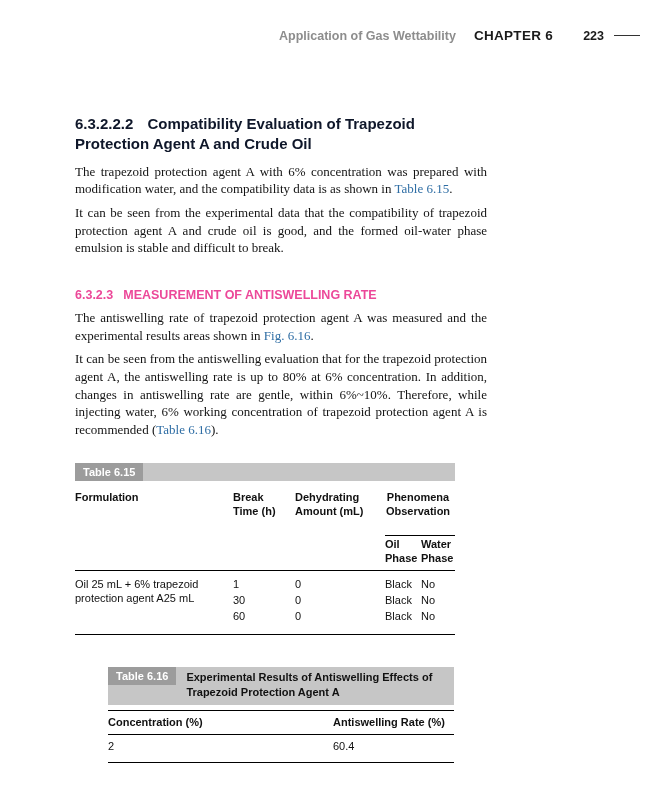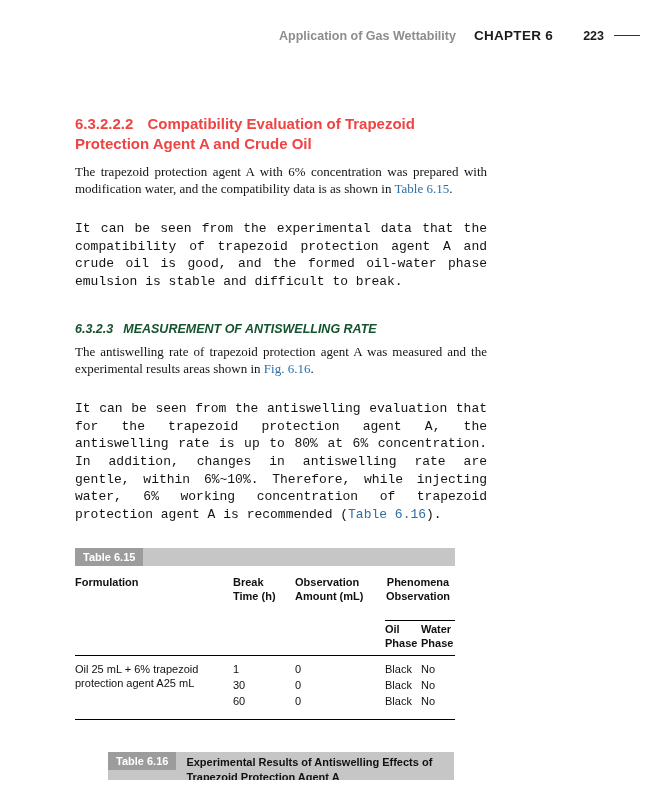--- a/index.html
+++ b/index.html
@@ -19,31 +19,31 @@
   .chapter-label { color:#1a1a1a; font-weight:bold; font-size:13.5px; margin-left:18px; letter-spacing:.3px; }
   .page-number  { color:#1a1a1a; font-weight:bold; font-size:12.5px; margin-left:30px; }
   .header-rule  { width:26px; height:0; border-top:1.6px solid #333; margin-left:10px; }
 
   
   .content {
     position:absolute; top:85px; left:75px; width:412px;
     font-family:"Liberation Serif", serif; font-size:13px; color:#131313;
   }
   .content p { text-align:justify; line-height:1.36; }
-  p.para-space { margin-top:22px;font-family:Liberation Mono, monospace; }
+  p.para-space { margin-top:6px; }
   .ref-link { color:#2e6da4; text-decoration:none; cursor:pointer; }
 
   h2.section-heading {
     font-family:"Liberation Sans", sans-serif; font-size:15px; font-weight:bold;
-    line-height:1.35; margin:29px 0 8px 0; color:#ef4444; text-align:left;
+    line-height:1.35; margin:29px 0 8px 0; color:#0f172a; text-align:left;
   }
   h2 .heading-number { margin-right:14px; }
   h3.sub-heading {
     font-family:"Liberation Sans", sans-serif; font-size:12.5px; font-weight:bold;
-    font-style:italic; margin:31px 0 7px 0; color:#14532d;
+    margin:31px 0 7px 0; color:#ec4899;
   }
   h3 .heading-number { margin-right:10px; }
 
   
   .table-block { font-family:"Liberation Sans", sans-serif; color:#111; }
   .tb-615 { margin-top:24px; width:380px; }
   .tb-616 { margin-top:32px; width:346px; margin-left:33px; }
 
   .caption-bar { background:#c6c6c6; display:flex; align-items:flex-start; }
   .table-label {
@@ -103,21 +103,21 @@
           <col style="width:158px">
             <col style="width:62px">
             <col style="width:90px">
             <col style="width:36px">
             <col style="width:34px">
         </colgroup>
         <thead>
           <tr>
             <th rowspan="2">Formulation</th>
             <th rowspan="2">Break Time (h)</th>
-            <th rowspan="2">Observation Amount (mL)</th>
+            <th rowspan="2">Dehydrating Amount (mL)</th>
             <th colspan="2" class="th-phen">Phenomena Observation</th>
           </tr>
           <tr>
             <th>Oil Phase</th>
             <th>Water Phase</th>
           </tr>
         </thead>
         <tbody>
           <tr>
             <td rowspan="3">Oil 25 mL + 6% trapezoid protection agent A25 mL</td>

